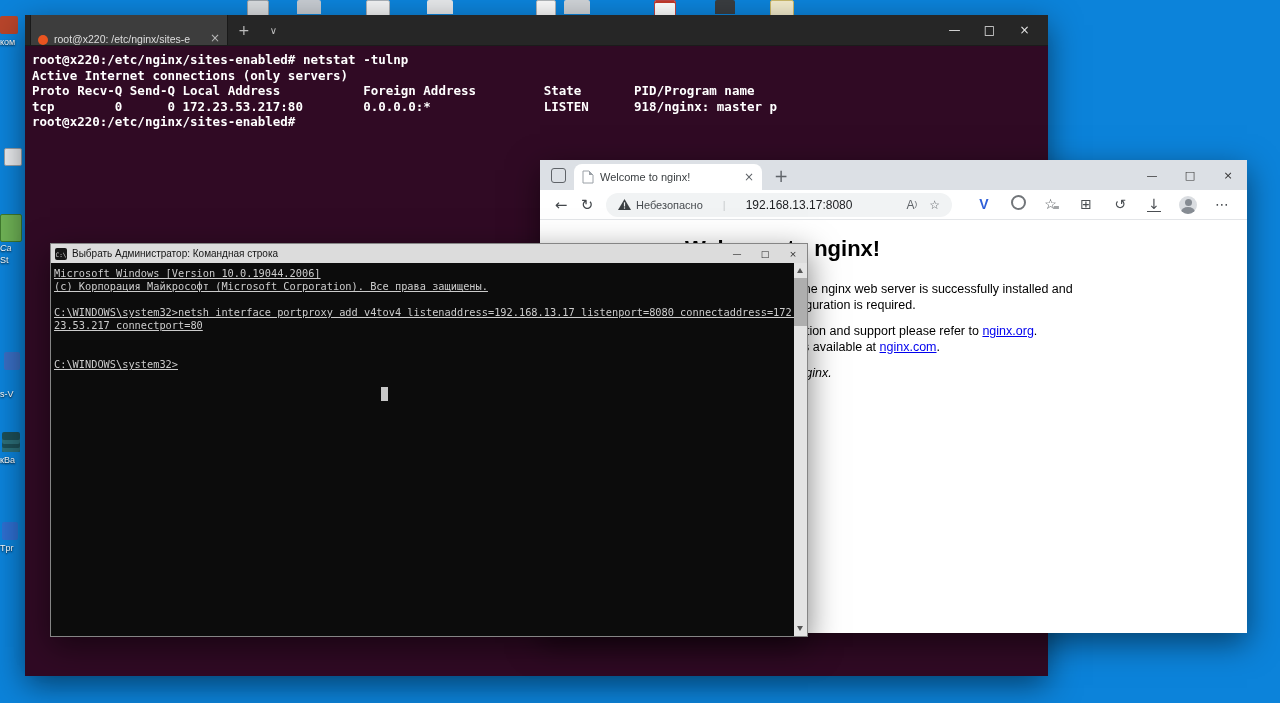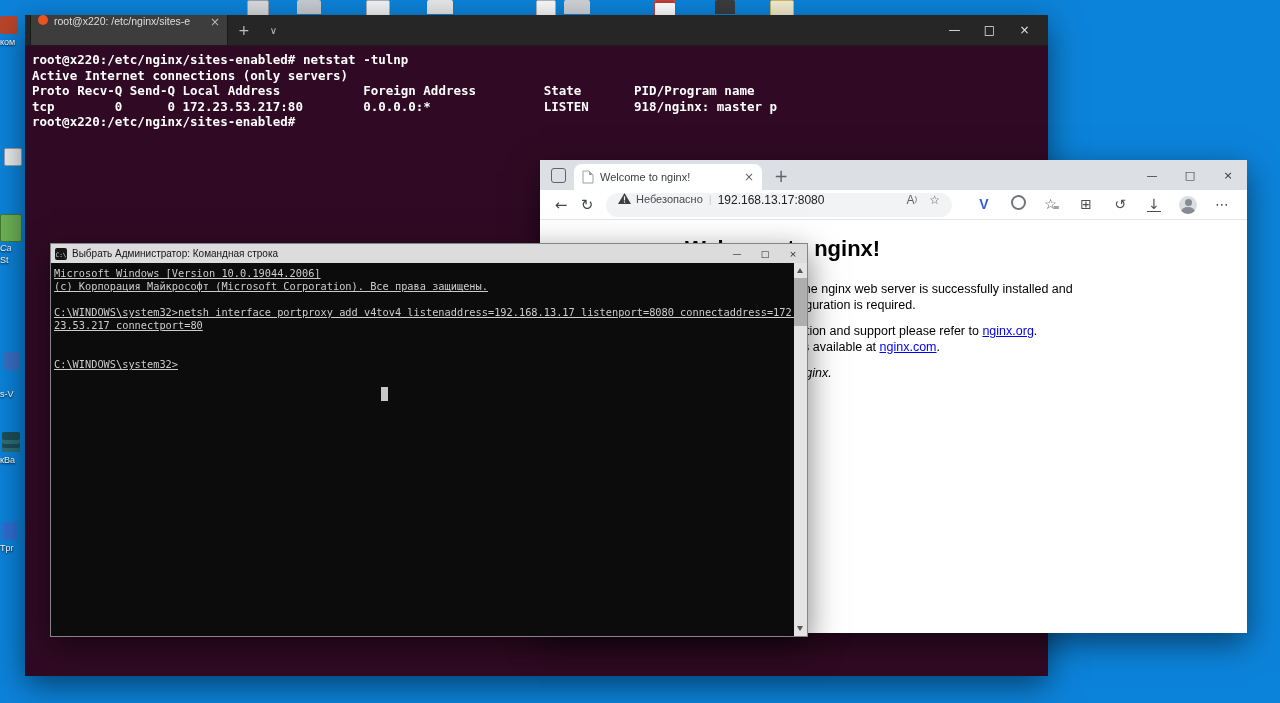--- a/index.html
+++ b/index.html
@@ -12,21 +12,21 @@
   .frag-icon{position:absolute;border-radius:2px;}
   .frag-label{position:absolute;left:0;color:#fff;font-size:9px;line-height:11px;
               text-shadow:0 1px 2px rgba(0,0,0,.9);white-space:nowrap;}
 
   
   .win{position:absolute;box-shadow:0 10px 30px rgba(0,0,0,.5);}
 
   
   .ubuntu{left:25px;top:15px;width:1023px;height:660px;z-index:1;}
   .u-tabbar{height:30px;background:#262626;display:flex;align-items:stretch;position:relative;border-bottom:1px solid #1b1b1b;}
-  .u-tab{margin-left:5px;width:182px;background:#3d3d3d;display:flex;align-items:flex-start;gap:6px;
+  .u-tab{margin-left:5px;width:182px;background:#3d3d3d;display:flex;align-items:flex-end;gap:6px;
          padding:0 7px;border-left:1px solid #191919;border-right:1px solid #191919;}
   .u-dot{width:10px;height:10px;border-radius:50%;background:#e95420;flex:none;}
   .u-tab-title{color:#dedede;font-size:10.5px;white-space:nowrap;overflow:hidden;flex:1;}
   .u-x{color:#b8b8b8;font-size:12px;flex:none;}
   .u-plus,.u-drop{color:#bdbdbd;display:flex;align-items:center;padding:0 10px;font-size:14px;}
   .u-drop{font-size:10px;}
   .u-controls{position:absolute;right:6px;top:0;height:30px;display:flex;align-items:center;}
   .u-ctl{width:35px;text-align:center;color:#e6e6e6;font-size:12px;}
   .u-body{margin:0;background:#300a24;height:630px;color:#ffffff;
           font-family:"DejaVu Sans Mono",monospace;font-weight:700;font-size:12.5px;line-height:15.5px;
@@ -38,22 +38,22 @@
   .e-tabactions{position:absolute;left:11px;top:8px;width:13px;height:13px;border:1.5px solid #5f6368;border-radius:3px;}
   .e-tab{margin-left:34px;width:188px;height:26px;background:#fff;border-radius:8px 8px 0 0;
          display:flex;align-items:center;gap:6px;padding:0 8px;box-sizing:border-box;}
   .e-tab-title{font-size:11px;color:#3c4043;flex:1;white-space:nowrap;overflow:hidden;}
   .e-tab-x{color:#5f6368;font-size:12px;flex:none;}
   .e-plus{color:#5f6368;font-size:17px;margin:0 0 4px 12px;}
   .e-wincontrols{position:absolute;right:0;top:0;height:30px;display:flex;}
   .e-wc{width:38px;display:flex;align-items:center;justify-content:center;color:#333;font-size:11px;}
   .e-toolbar{height:29px;background:#fff;border-bottom:1px solid #e3e5e8;display:flex;align-items:center;padding:0 8px;}
   .e-nav{width:26px;text-align:center;color:#43474b;font-size:15px;flex:none;}
-  .e-pill{height:24px;width:346px;background:#f1f3f4;border-radius:12px;display:flex;align-items:flex-start;
-          padding:0 12px;gap:6px;margin-left:6px;box-sizing:border-box;flex:none;}
+  .e-pill{height:24px;width:346px;background:#f1f3f4;border-radius:12px;display:flex;align-items:center;
+          padding:0 12px;gap:20px;margin-left:6px;box-sizing:border-box;flex:none;}
   .e-sec{display:flex;align-items:center;gap:5px;}
   .e-sec-label{font-size:11px;color:#474b4f;}
   .e-sep{color:#c8cbce;font-size:11px;}
   .e-url{font-size:12px;color:#202124;}
   .e-pill-right{margin-left:auto;display:flex;gap:12px;color:#5f6368;font-size:12px;align-items:center;}
   .e-ra .arc{font-size:8px;vertical-align:3px;}
   .e-cluster{display:flex;align-items:center;margin-left:auto;}
   .e-ic{width:34px;text-align:center;color:#4a4e52;font-size:14px;}
   .e-ic.v{color:#2f5fd8;font-weight:700;font-size:14px;}
   .e-ring{width:11px;height:11px;border:2px solid #717579;border-radius:50%;display:inline-block;}

